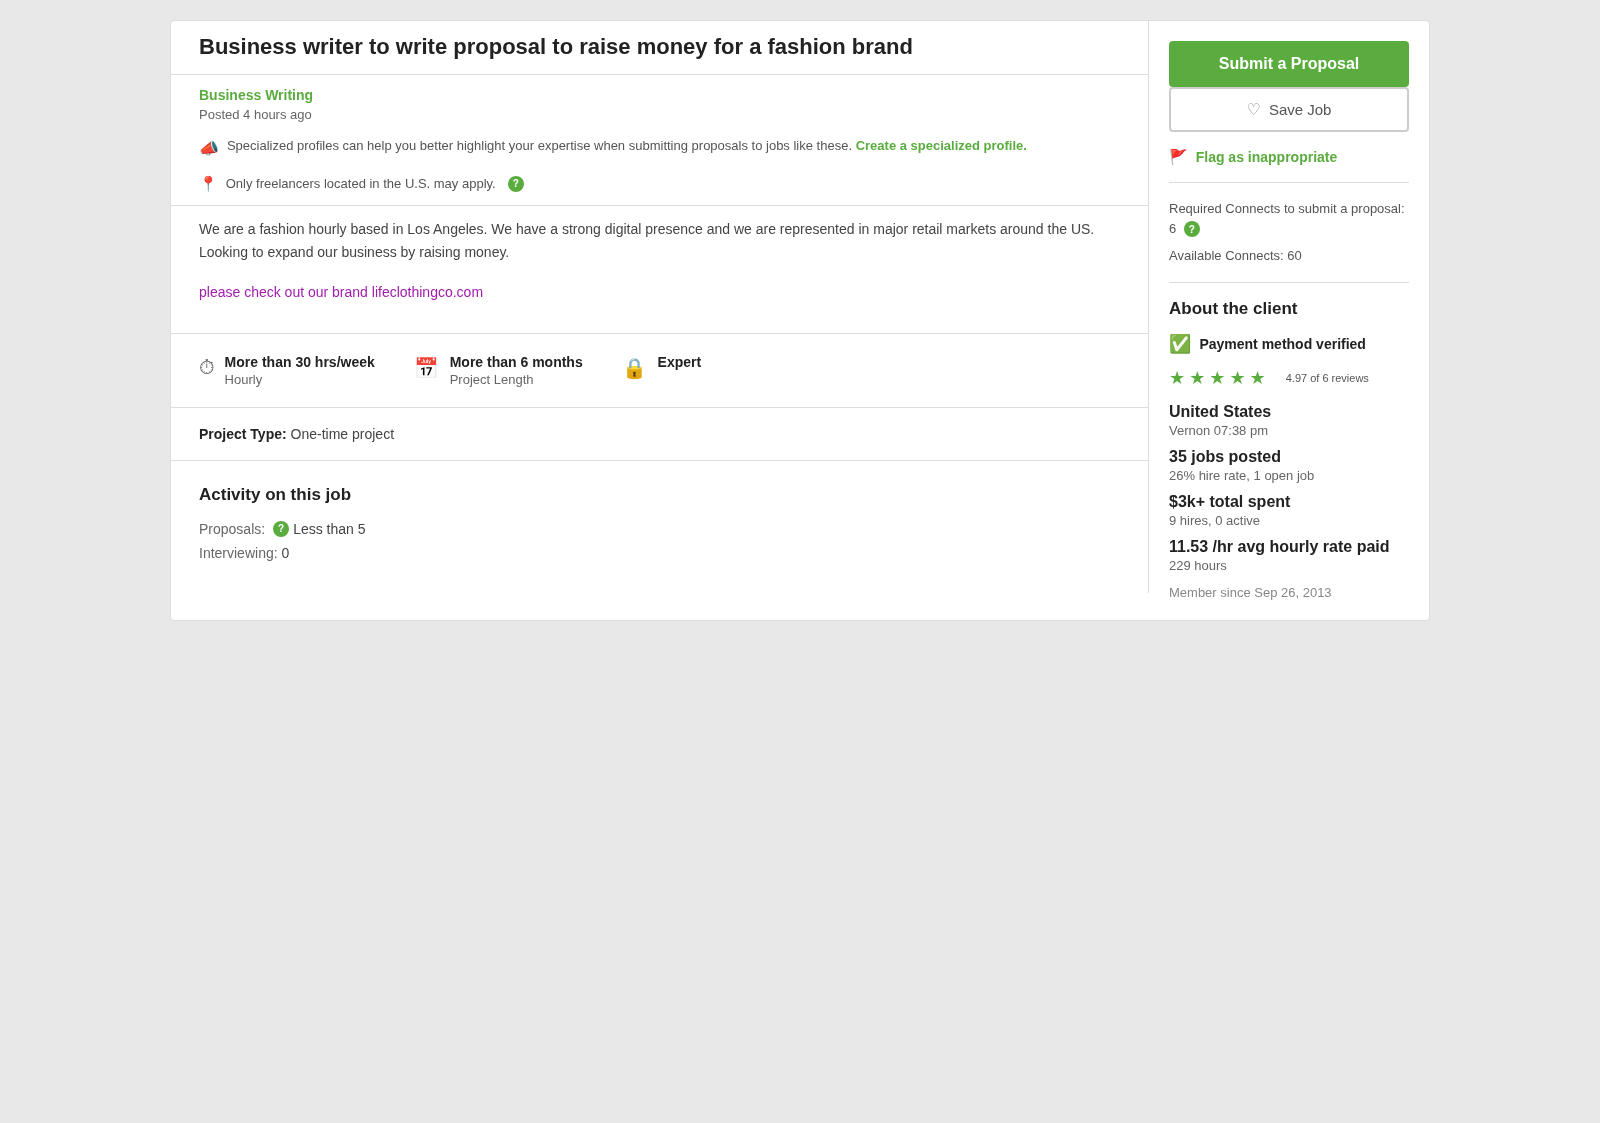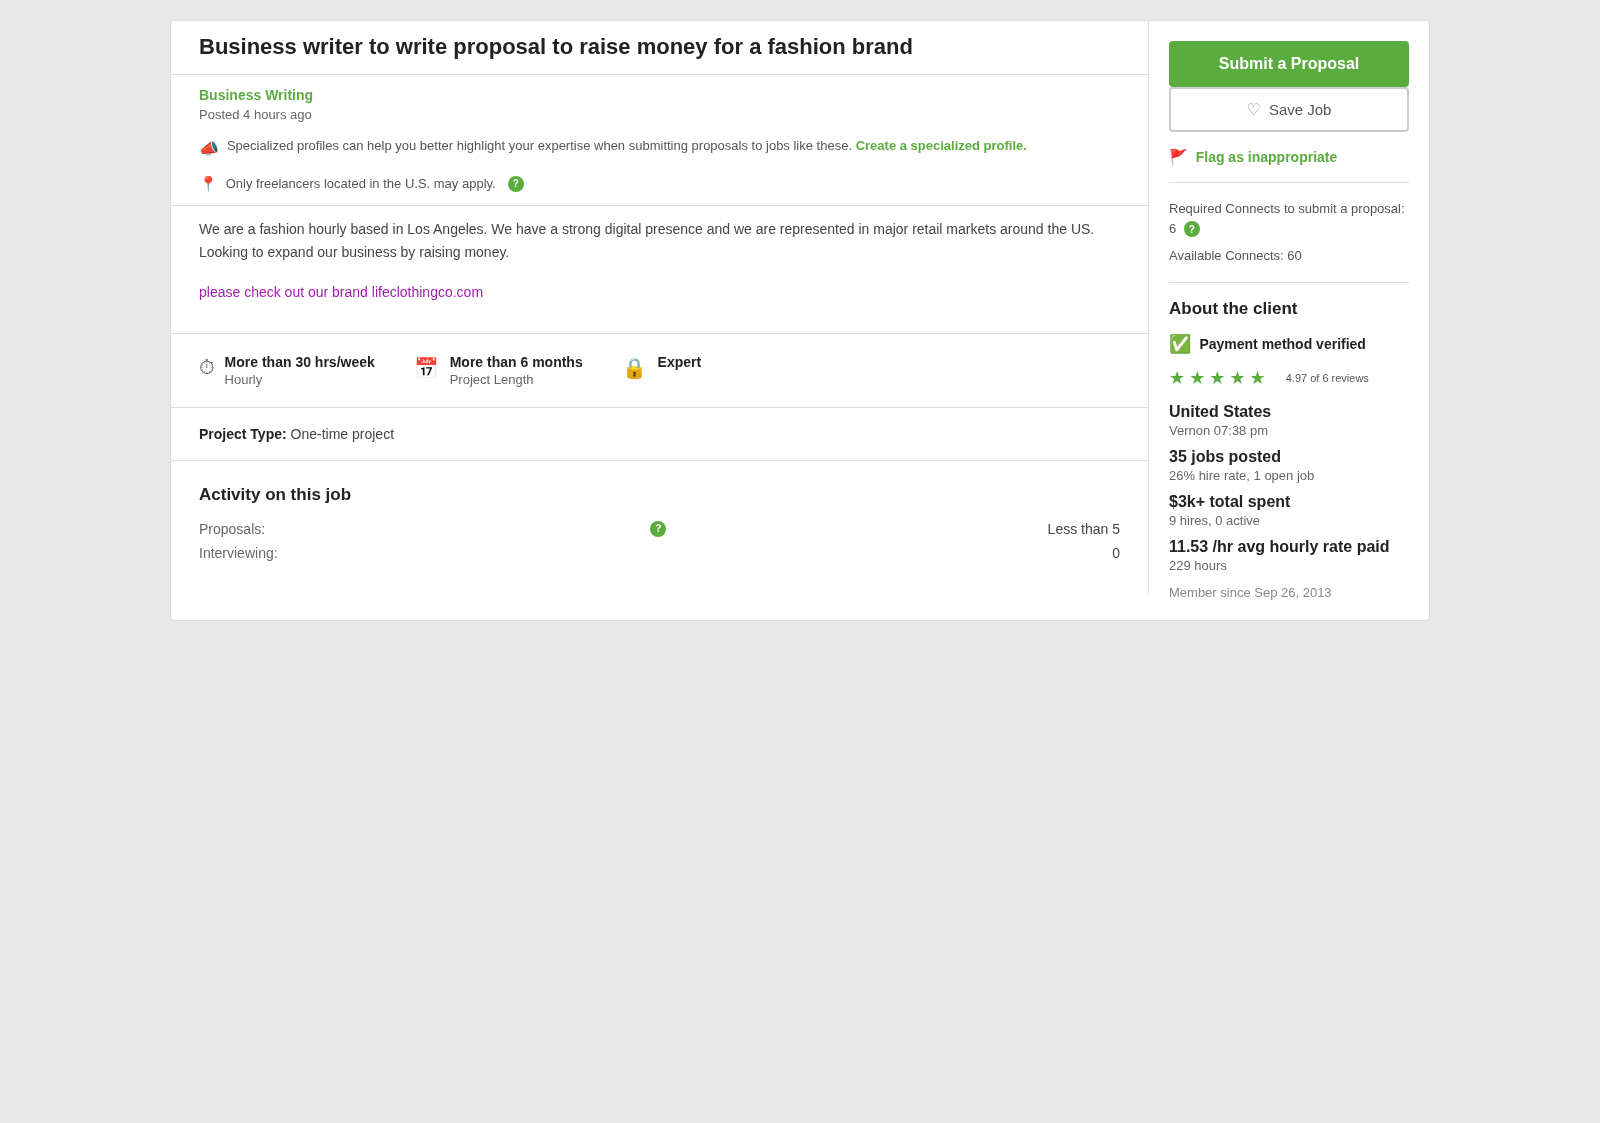--- a/index.html
+++ b/index.html
@@ -164,25 +164,24 @@
     }
     .activity-title {
       font-size: 17px;
       font-weight: 700;
       color: #222;
       margin-bottom: 16px;
     }
     .activity-row {
       display: flex;
       align-items: center;
-      gap: 24px;
+      gap: 4px;
       font-size: 14px;
       color: #555;
       margin-bottom: 8px;
-      justify-content: space-between;
     }
     .activity-label {
       font-weight: 400;
       color: #666;
     }
     .activity-value {
       color: #444;
     }
 
     

